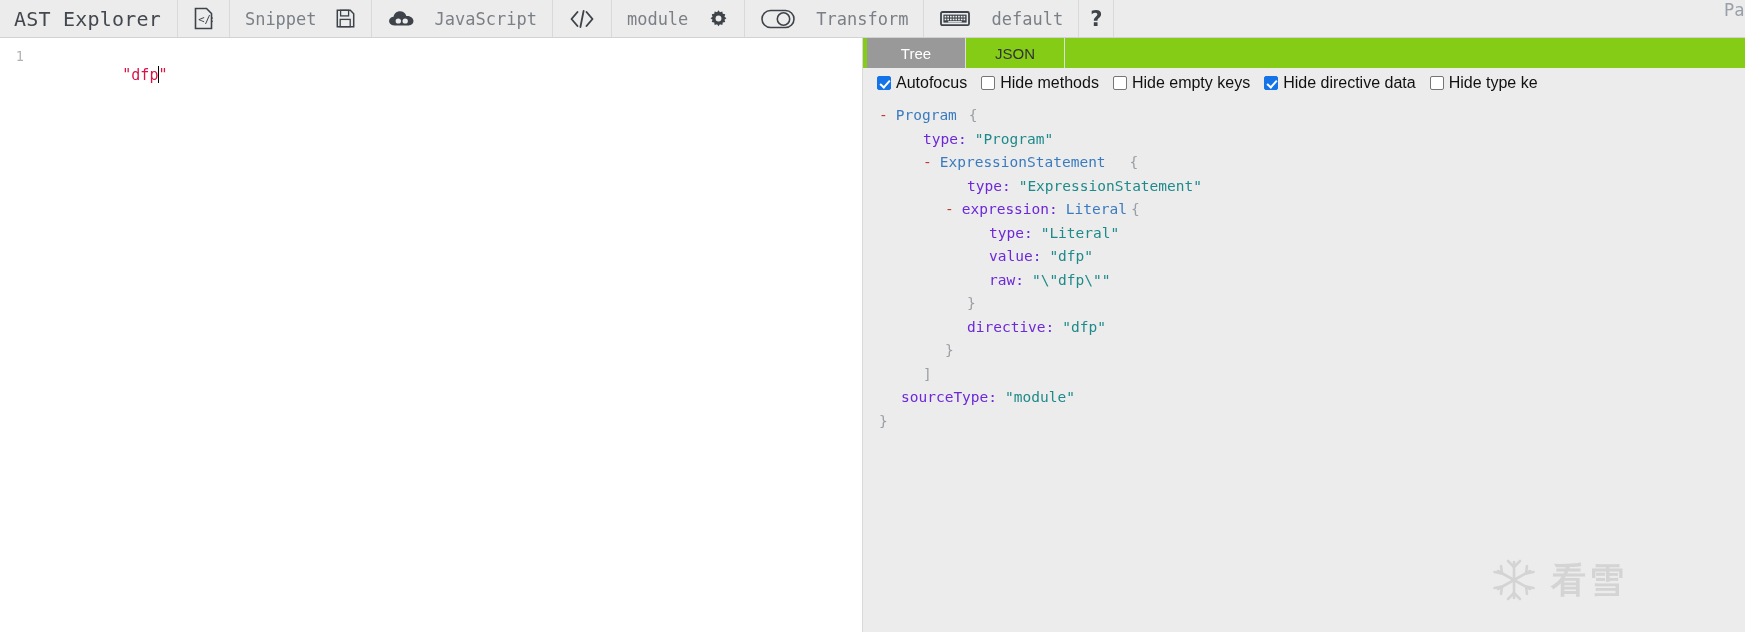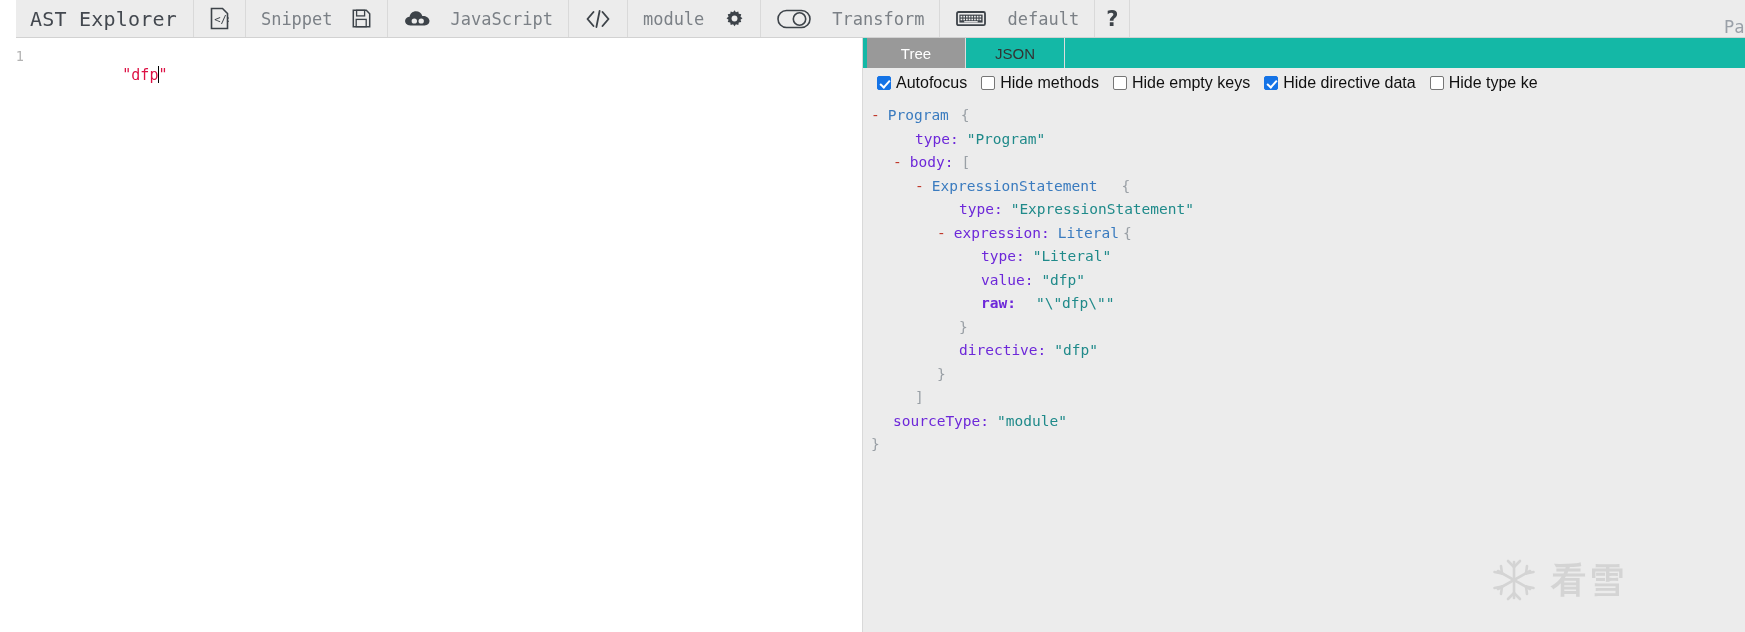--- a/index.html
+++ b/index.html
@@ -20,23 +20,22 @@
     background: #fff;
   }
 
   
   .toolbar {
     height: 38px;
     min-height: 38px;
     background: #ececec;
     border-bottom: 1px solid #d2d2d2;
     display: flex;
-    align-items: flex-end;
-    position: relative;
-    margin-left: 16px;
+    align-items: flex-start;
+    position: relative;
   }
   .tb-group {
     display: flex;
     align-items: center;
     border-right: 1px solid #d9d9d9;
     padding: 0 11px;
     height: 100%;
     color: #7a7f87;
     font-size: 17px;
     white-space: nowrap;
@@ -128,21 +127,21 @@
     flex: 1;
     display: flex;
     flex-direction: column;
     background: #ececec;
     min-width: 0;
   }
   .tabs {
     display: flex;
     height: 30px;
     min-height: 30px;
-    background: #14b8a6;
+    background: #84cc16;
     align-items: stretch;
     padding-left: 4px;
   }
   .tab {
     width: 99px;
     display: flex;
     align-items: center;
     justify-content: center;
     font-family: "Liberation Sans", sans-serif;
     font-size: 15px;
@@ -207,20 +206,21 @@
     padding-top: 6px;
   }
   .tline {
     position: relative;
     height: 23.5px;
     line-height: 23.5px;
     font-family: "DejaVu Sans Mono", "Liberation Mono", monospace;
     font-size: 14.5px;
     white-space: pre;
     color: #555;
+    padding-left: 8px;
   }
   .tline .inner { position: relative; display: inline-block; }
   .tg-toggle   { color: #c0392b; }
   .tg-node     { color: #3a7bbf; }
   .tg-key      { color: #6d28d9; }
   .tg-str      { color: #1f8a8a; }
   .tg-punct    { color: #9aa0a6; }
 
   
   .watermark {
@@ -393,27 +393,26 @@
           </label>
           <label class="opt">
             <span class="cb"></span>
             <span>Hide type ke</span>
           </label>
         </div>
 
       <div class="tree-wrap" id="treewrap">
           <div class="tline"><span class="inner" style="margin-left: 8px;"><span class="tg-toggle" style="margin-right: 8px;">-</span><span class="tg-node" style="margin-right: 12px;">Program</span><span class="tg-punct">{</span></span></div>
           <div class="tline"><span class="inner" style="margin-left: 52px;"><span class="tg-key" style="margin-right: 8px;">type:</span><span class="tg-str">"Program"</span></span></div>
-          <div class="tline"><span class="inner" style="margin-left: 30px;"><span class="tg-toggle" style="margin-right: 8px;">-</span><span class="tg-key" style="margin-right: 8px;">body:</span><span class="tg-punct">[</span></span></div>
           <div class="tline"><span class="inner" style="margin-left: 52px;"><span class="tg-toggle" style="margin-right: 8px;">-</span><span class="tg-node" style="margin-right: 24px;">ExpressionStatement</span><span class="tg-punct">{</span></span></div>
           <div class="tline"><span class="inner" style="margin-left: 96px;"><span class="tg-key" style="margin-right: 8px;">type:</span><span class="tg-str">"ExpressionStatement"</span></span></div>
           <div class="tline"><span class="inner" style="margin-left: 74px;"><span class="tg-toggle" style="margin-right: 8px;">-</span><span class="tg-key" style="margin-right: 8px;">expression:</span><span class="tg-node" style="margin-right: 4px;">Literal</span><span class="tg-punct">{</span></span></div>
           <div class="tline"><span class="inner" style="margin-left: 118px;"><span class="tg-key" style="margin-right: 8px;">type:</span><span class="tg-str">"Literal"</span></span></div>
           <div class="tline"><span class="inner" style="margin-left: 118px;"><span class="tg-key" style="margin-right: 8px;">value:</span><span class="tg-str">"dfp"</span></span></div>
-          <div class="tline"><span class="inner" style="margin-left: 118px;"><span class="tg-key" style="margin-right: 20px; font-weight: bold;">raw:</span><span class="tg-str">"\"dfp\""</span></span></div>
+          <div class="tline"><span class="inner" style="margin-left: 118px;"><span class="tg-key" style="margin-right: 8px;">raw:</span><span class="tg-str">"\"dfp\""</span></span></div>
           <div class="tline"><span class="inner" style="margin-left: 96px;"><span class="tg-punct">}</span></span></div>
           <div class="tline"><span class="inner" style="margin-left: 96px;"><span class="tg-key" style="margin-right: 8px;">directive:</span><span class="tg-str">"dfp"</span></span></div>
           <div class="tline"><span class="inner" style="margin-left: 74px;"><span class="tg-punct">}</span></span></div>
           <div class="tline"><span class="inner" style="margin-left: 52px;"><span class="tg-punct">]</span></span></div>
           <div class="tline"><span class="inner" style="margin-left: 30px;"><span class="tg-key" style="margin-right: 8px;">sourceType:</span><span class="tg-str">"module"</span></span></div>
           <div class="tline"><span class="inner" style="margin-left: 8px;"><span class="tg-punct">}</span></span></div>
         </div>
 
       <div class="watermark">
         <svg width="52" height="48" viewBox="0 0 52 48">

